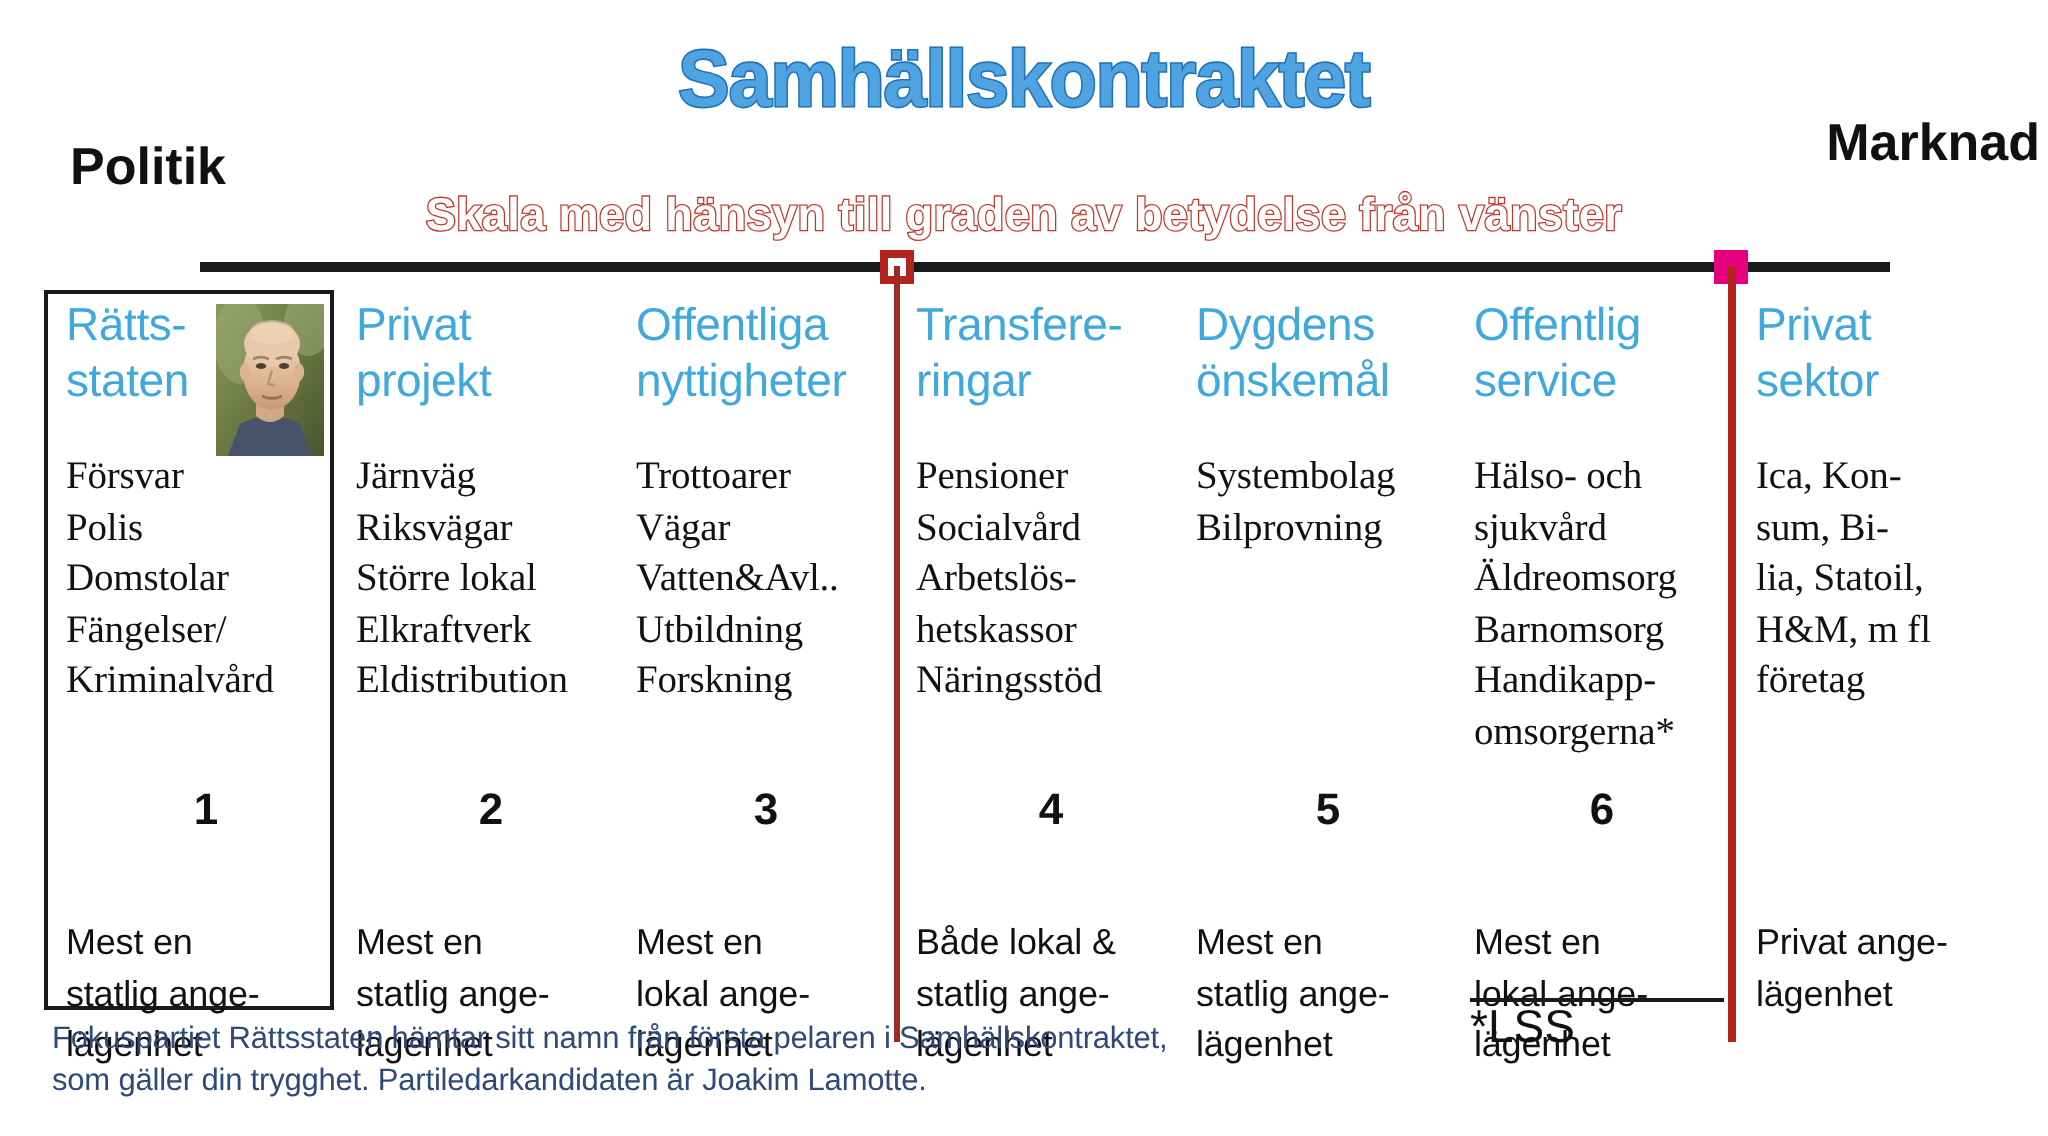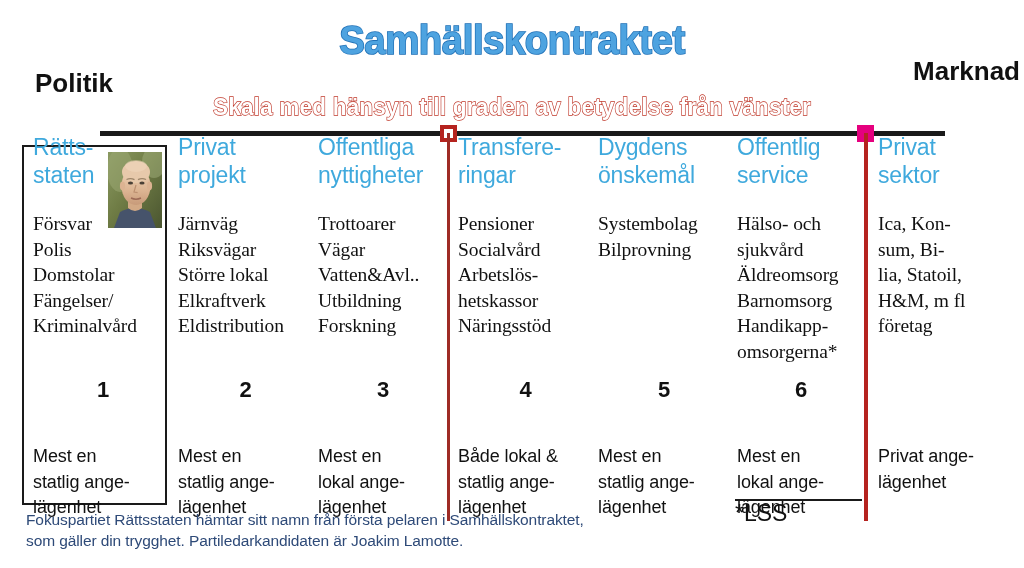--- a/index.html
+++ b/index.html
@@ -107,21 +107,21 @@
     width: 3px;
     background: #9e2b25;
   }
   .vline.v1 { left: 447px; height: 388px; }
   .vline.v2 { left: 864px; height: 388px; background:#b5231f; width:4px; }
 
   
   .columns {
     position: absolute;
     left: 0;
-    top: 133px;
+    top: 148px;
     width: 1024px;
     height: 360px;
   }
   .col {
     position: absolute;
     top: 0;
     box-sizing: border-box;
   }
   .col-head {
     color: #3fa9dd;

